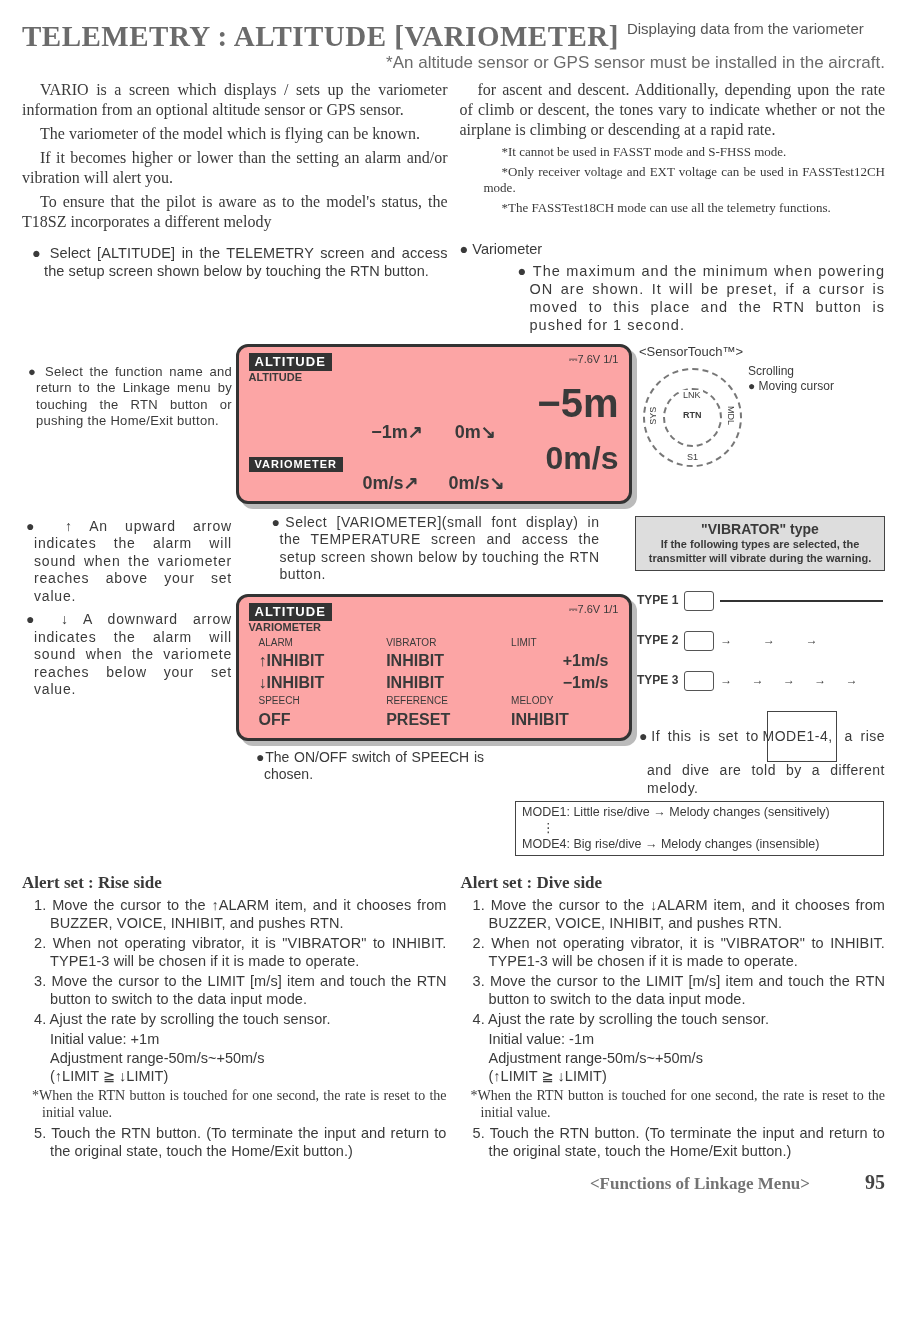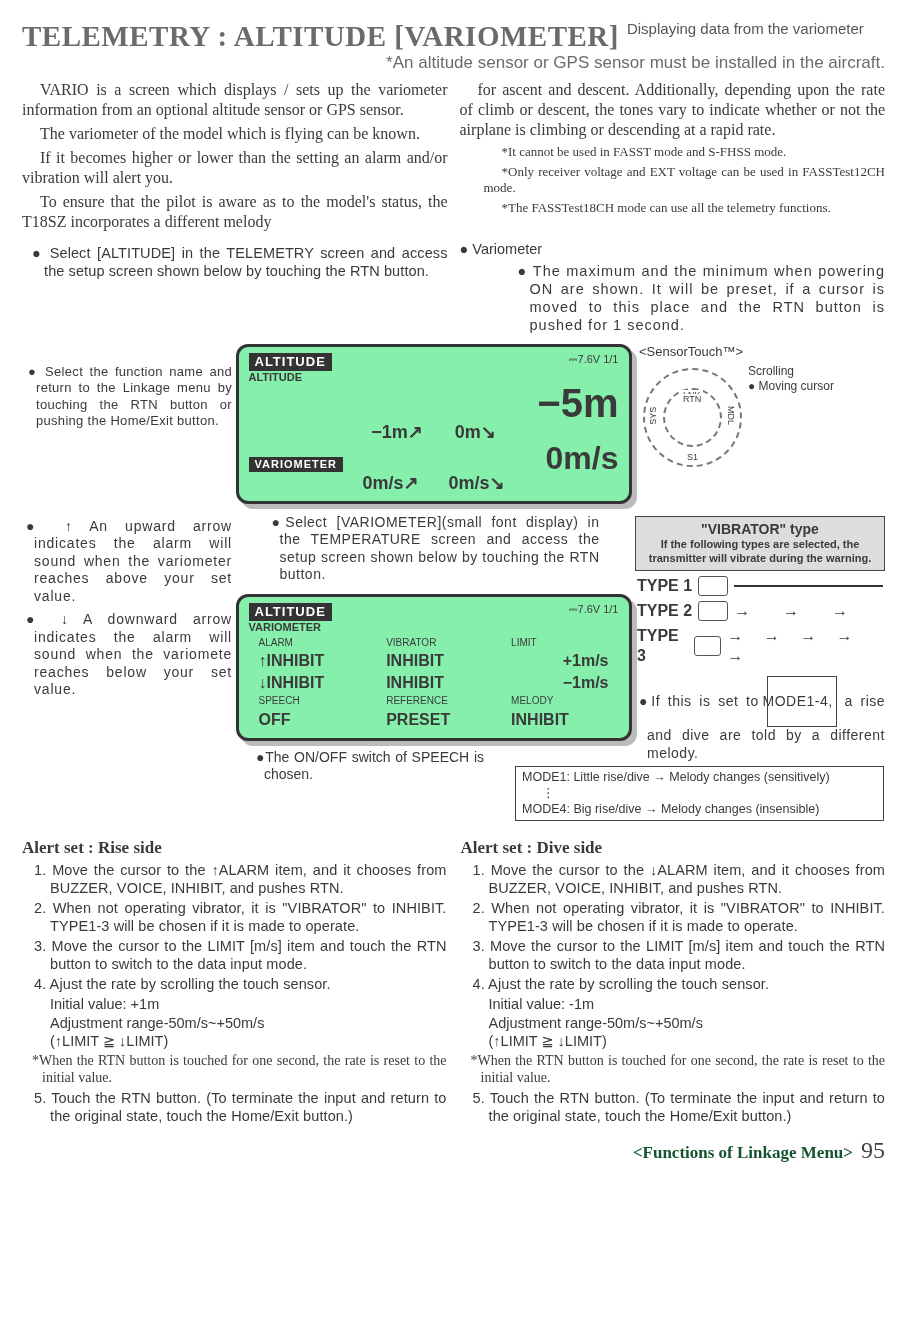--- a/index.html
+++ b/index.html
@@ -43,21 +43,21 @@
   .bullet { padding-left: 22px; text-indent: -12px; text-align: justify; margin: 4px 0; letter-spacing: 0.1px;}
   .small-bullet { padding-left: 14px; text-indent: -8px; font-size: 13px; text-align: justify; margin: 2px 0;}
   .mid-block { display: flex; margin-top: 6px;}
   .mid-left { width: 210px; flex-shrink:0;}
   .mid-center { flex: 1; position: relative;}
   .mid-right { width: 250px; flex-shrink:0;}
 
   .lcd {
     border: 3px solid #333;
     border-radius: 12px;
-    background: #86efac;
+    background: #fca5a5;
     box-shadow: 5px 5px 0 #bbb;
     padding: 6px 10px;
     margin: 0 auto;
     width: 370px;
     position: relative;
     font-family: Arial, sans-serif;
   }
   .lcd-title-row { display:flex; justify-content: space-between; font-size:11px;}
   .lcd-header { background: #333; color: #fff; padding: 1px 6px; font-size: 13px; font-weight: bold; display:inline-block; letter-spacing:1px;}
   .lcd-large { font-size: 40px; font-weight: bold; text-align: right; line-height:0.9;}
@@ -70,39 +70,39 @@
     position: relative; margin: 8px 0 0 8px;
   }
   .touch-inner { width:55px; height:55px; border:2px dashed #777; border-radius:50%; position:absolute; top:18px; left:18px;}
   .touch-label { position:absolute; font-size:9px; background:#fff; padding:0 2px;}
 
   .vib-box {
     border: 1px solid #444; background: #ddd; padding: 4px 6px; text-align: center;
     font-size: 11px; margin-top: 2px;
   }
   .vib-title { font-weight:bold; font-size:14px;}
-  .vib-row { display:flex; align-items:center; font-size:16px; font-weight:bold; margin:5px 2px; text-align:left;}
+  .vib-row { display:flex; align-items:center; font-size:12px; font-weight:bold; margin:20px 2px; text-align:left;}
   .vib-icon { width:28px; height:18px; border:1px solid #555; border-radius:3px; margin:0 6px; display:inline-block; position:relative;}
   .arrows { letter-spacing: 8px;}
 
   .mode-box {
     border: 1px solid #444; padding: 3px 6px; font-size: 12.5px; margin-top: 4px;
   }
   .mode-ref { border: 1px solid #444; padding: 16px 3px; display:inline-block;}
 
   .alert-cols { display:flex; gap: 14px; margin-top: 16px;}
   .alert-col { flex:1;}
   .alert-title { font-family:"Times New Roman", serif; font-weight:bold; font-size:17px; margin-bottom:2px;}
   .step { font-family: Arial, sans-serif; font-size:14.5px; padding-left: 28px; text-indent:-16px; text-align:justify; margin:2px 0; letter-spacing:0.1px;}
   .step-sub { padding-left: 28px; text-indent:0; font-family:Arial,sans-serif; font-size:14.5px; margin:0;}
   .foot-note { font-family:"Times New Roman", serif; font-size:14px; padding-left:20px; text-indent:-10px; text-align:justify; margin:2px 0;}
 
   .footer { display:flex; justify-content:flex-end; align-items:baseline; gap:8px; margin-top:8px;}
-  .footer-label { font-family:"Times New Roman", serif; font-weight:bold; color:#14532d; font-size:17px;}
-  .footer-page { font-family:"Times New Roman", serif; font-weight:normal; font-size:24px; color:#444;}
+  .footer-label { font-family:"Times New Roman", serif; font-weight:bold; color:#737373; font-size:17px;}
+  .footer-page { font-family:"Times New Roman", serif; font-weight:bold; font-size:20px; color:#444;margin-left:47px;}
 
   .callout { font-family: Arial, sans-serif; font-size:14px; text-align:justify; padding-left:12px; text-indent:-8px; margin:4px 0;}
 </style>
 </head>
 <body>
 
 <div class="title-row">
   <div class="title">TELEMETRY : ALTITUDE [VARIOMETER]</div>
   <div class="title-side">Displaying data from the variometer</div>
 </div>
@@ -163,21 +163,21 @@
         <span>0m/s↘</span>
       </div>
     </div>
   </div>
   <div class="mid-right">
     <div style="font-size:13px; margin-left:4px;">&lt;SensorTouch™&gt;</div>
     <div style="display:flex;">
       <div class="touch-ring">
         <div class="touch-inner"></div>
         <span class="touch-label" style="top:20px; left:36px;">LNK</span>
-        <span class="touch-label" style="top:24px; left:36px;">RTN</span>
+        <span class="touch-label" style="top:40px; left:36px;font-weight:bold;">RTN</span>
         <span class="touch-label" style="top:40px; left:-2px; transform:rotate(-90deg);">SYS</span>
         <span class="touch-label" style="top:40px; right:-2px; transform:rotate(90deg);">MDL</span>
         <span class="touch-label" style="bottom:2px; left:40px;">S1</span>
       </div>
       <div style="font-size:12px; padding-left:6px; padding-top:4px;">
         <div>Scrolling</div>
         <div>● Moving cursor</div>
       </div>
     </div>
   </div>

